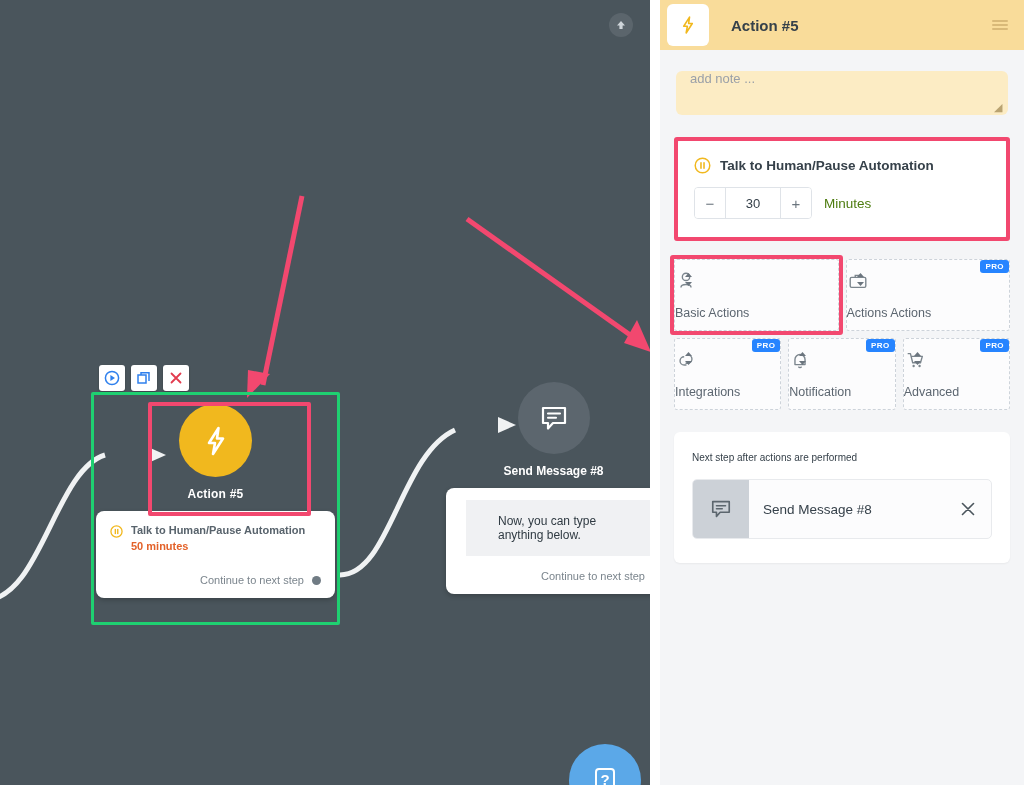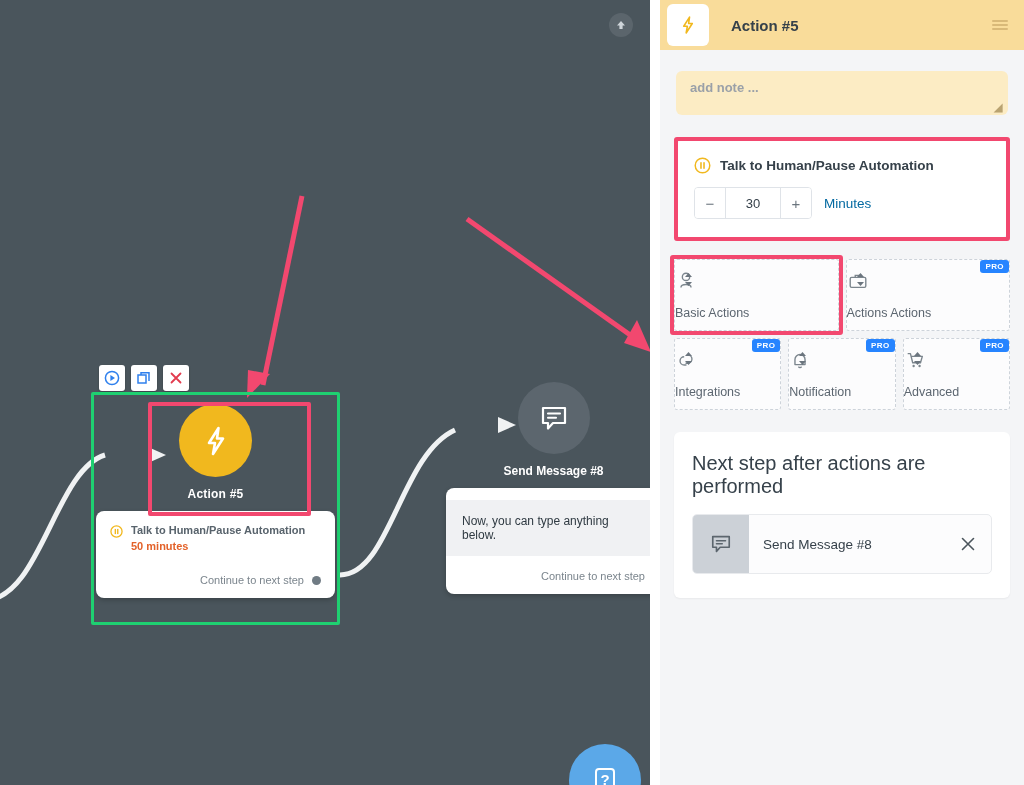--- a/index.html
+++ b/index.html
@@ -77,21 +77,21 @@
   .msg-circle {
     width: 72px; height: 72px; border-radius: 50%;
     background: #5c666e; display: flex; align-items: center; justify-content: center;
   }
   .msg-title { margin-top: 10px; color: #fff; font-size: 12px; font-weight: bold; }
   .msg-card {
     margin-top: 10px; background: #fff; border-radius: 8px; padding: 12px 0 12px 0;
     box-shadow: 0 2px 5px rgba(0,0,0,.22); width: 215px;
   }
   .msg-bubble {
-    background: #f0f1f3; padding: 14px 16px; font-size: 12px; color: #2f3a42;
+    background: #f0f1f3; padding: 14px 32px; font-size: 12px; color: #2f3a42; margin-left: 20px;
   }
   .msg-foot { display: flex; justify-content: flex-end; padding: 14px 16px 0 16px; }
   .msg-foot-text { font-size: 11px; color: #7b858d; }
 
   
   .help-btn {
     position: absolute; left: 569px; top: 744px; width: 72px; height: 72px;
     border-radius: 50%; background: #5ba8e8; display: flex; align-items: center;
     justify-content: center; cursor: pointer;
   }
@@ -113,21 +113,21 @@
   .header-icon-box {
     width: 42px; height: 42px; background: #fff; border-radius: 6px; margin-left: 7px;
     display: flex; align-items: center; justify-content: center;
   }
   .header-title { margin-left: 22px; font-size: 15px; font-weight: bold; color: #36414a; }
   .header-menu { margin-left: auto; cursor: pointer; display: flex; align-items: center; }
 
   .note-wrap { padding: 21px 16px 0 16px; }
   .note-box {
     background: #fcecc4; border-radius: 6px; height: 44px; position: relative;
-    padding: 9px 14px; font-size: 13px; color: #9aa0a8; font-weight: bold;
+    padding: 0 14px; font-size: 13px; color: #9aa0a8;
   }
   .note-grip {
     position: absolute; right: 4px; bottom: 3px; width: 10px; height: 10px;
     color: #b9a371; font-size: 11px; line-height: 10px;
   }
 
   
   .pause-outer { margin: 22px 14px 0 14px; border: 4px solid #f2486f; border-radius: 3px; }
   .pause-card { background: #fff; border-radius: 3px; padding: 16px 16px 18px 16px; }
   .pause-head { display: flex; align-items: center; gap: 9px; }
@@ -139,21 +139,21 @@
   }
   .step-btn {
     width: 30px; height: 30px; display: flex; align-items: center; justify-content: center;
     font-size: 15px; color: #6b757e; cursor: pointer; background: #fff;
   }
   .step-val {
     width: 56px; height: 30px; display: flex; align-items: center; justify-content: center;
     font-size: 13px; color: #36414a; border-left: 1px solid #dfe3e8;
     border-right: 1px solid #dfe3e8; cursor: text;
   }
-  .stepper-unit { font-size: 13.5px; color: #0369a1; font-weight: 500; }
+  .stepper-unit { font-size: 13.5px; color: #4d7c0f; font-weight: 500; }
 
   
   .cat-grid { margin: 18px 14px 0 14px; }
   .cat-row { display: flex; gap: 7px; }
   .cat-row + .cat-row { margin-top: 7px; }
   .cat-cell { position: relative; flex: 1; }
   .cat-card {
     border: 1px dashed #cdd3da; background: #fcfcfd; border-radius: 3px;
     height: 72px; display: flex; flex-direction: column; align-items: flex-start;
     justify-content: center; cursor: pointer; position: relative;
@@ -169,21 +169,21 @@
     letter-spacing: .4px;
   }
   .cat-hl { position: absolute; left: -4px; top: -4px; right: -4px; bottom: -4px;
     border: 4px solid #f2486f; border-radius: 3px; pointer-events: none; }
 
   
   .next-card {
     margin: 22px 14px 0 14px; background: #fff; border-radius: 6px;
     padding: 20px 18px 24px 18px; box-shadow: 0 1px 2px rgba(0,0,0,.05);
   }
-  .next-title { font-size: 20px; color: #36414a; }
+  .next-title { font-size: 10px; color: #36414a; }
   .next-item {
     margin-top: 16px; display: flex; align-items: stretch; border: 1px solid #e8eaed;
     border-radius: 5px; overflow: hidden; background: #fcfcfd; cursor: pointer;
   }
   .next-ico {
     width: 56px; background: #ccd1d7; display: flex; align-items: center; justify-content: center;
   }
   .next-name {
     flex: 1; display: flex; align-items: center; padding: 0 14px; font-size: 13.5px;
     color: #36414a; height: 58px;

